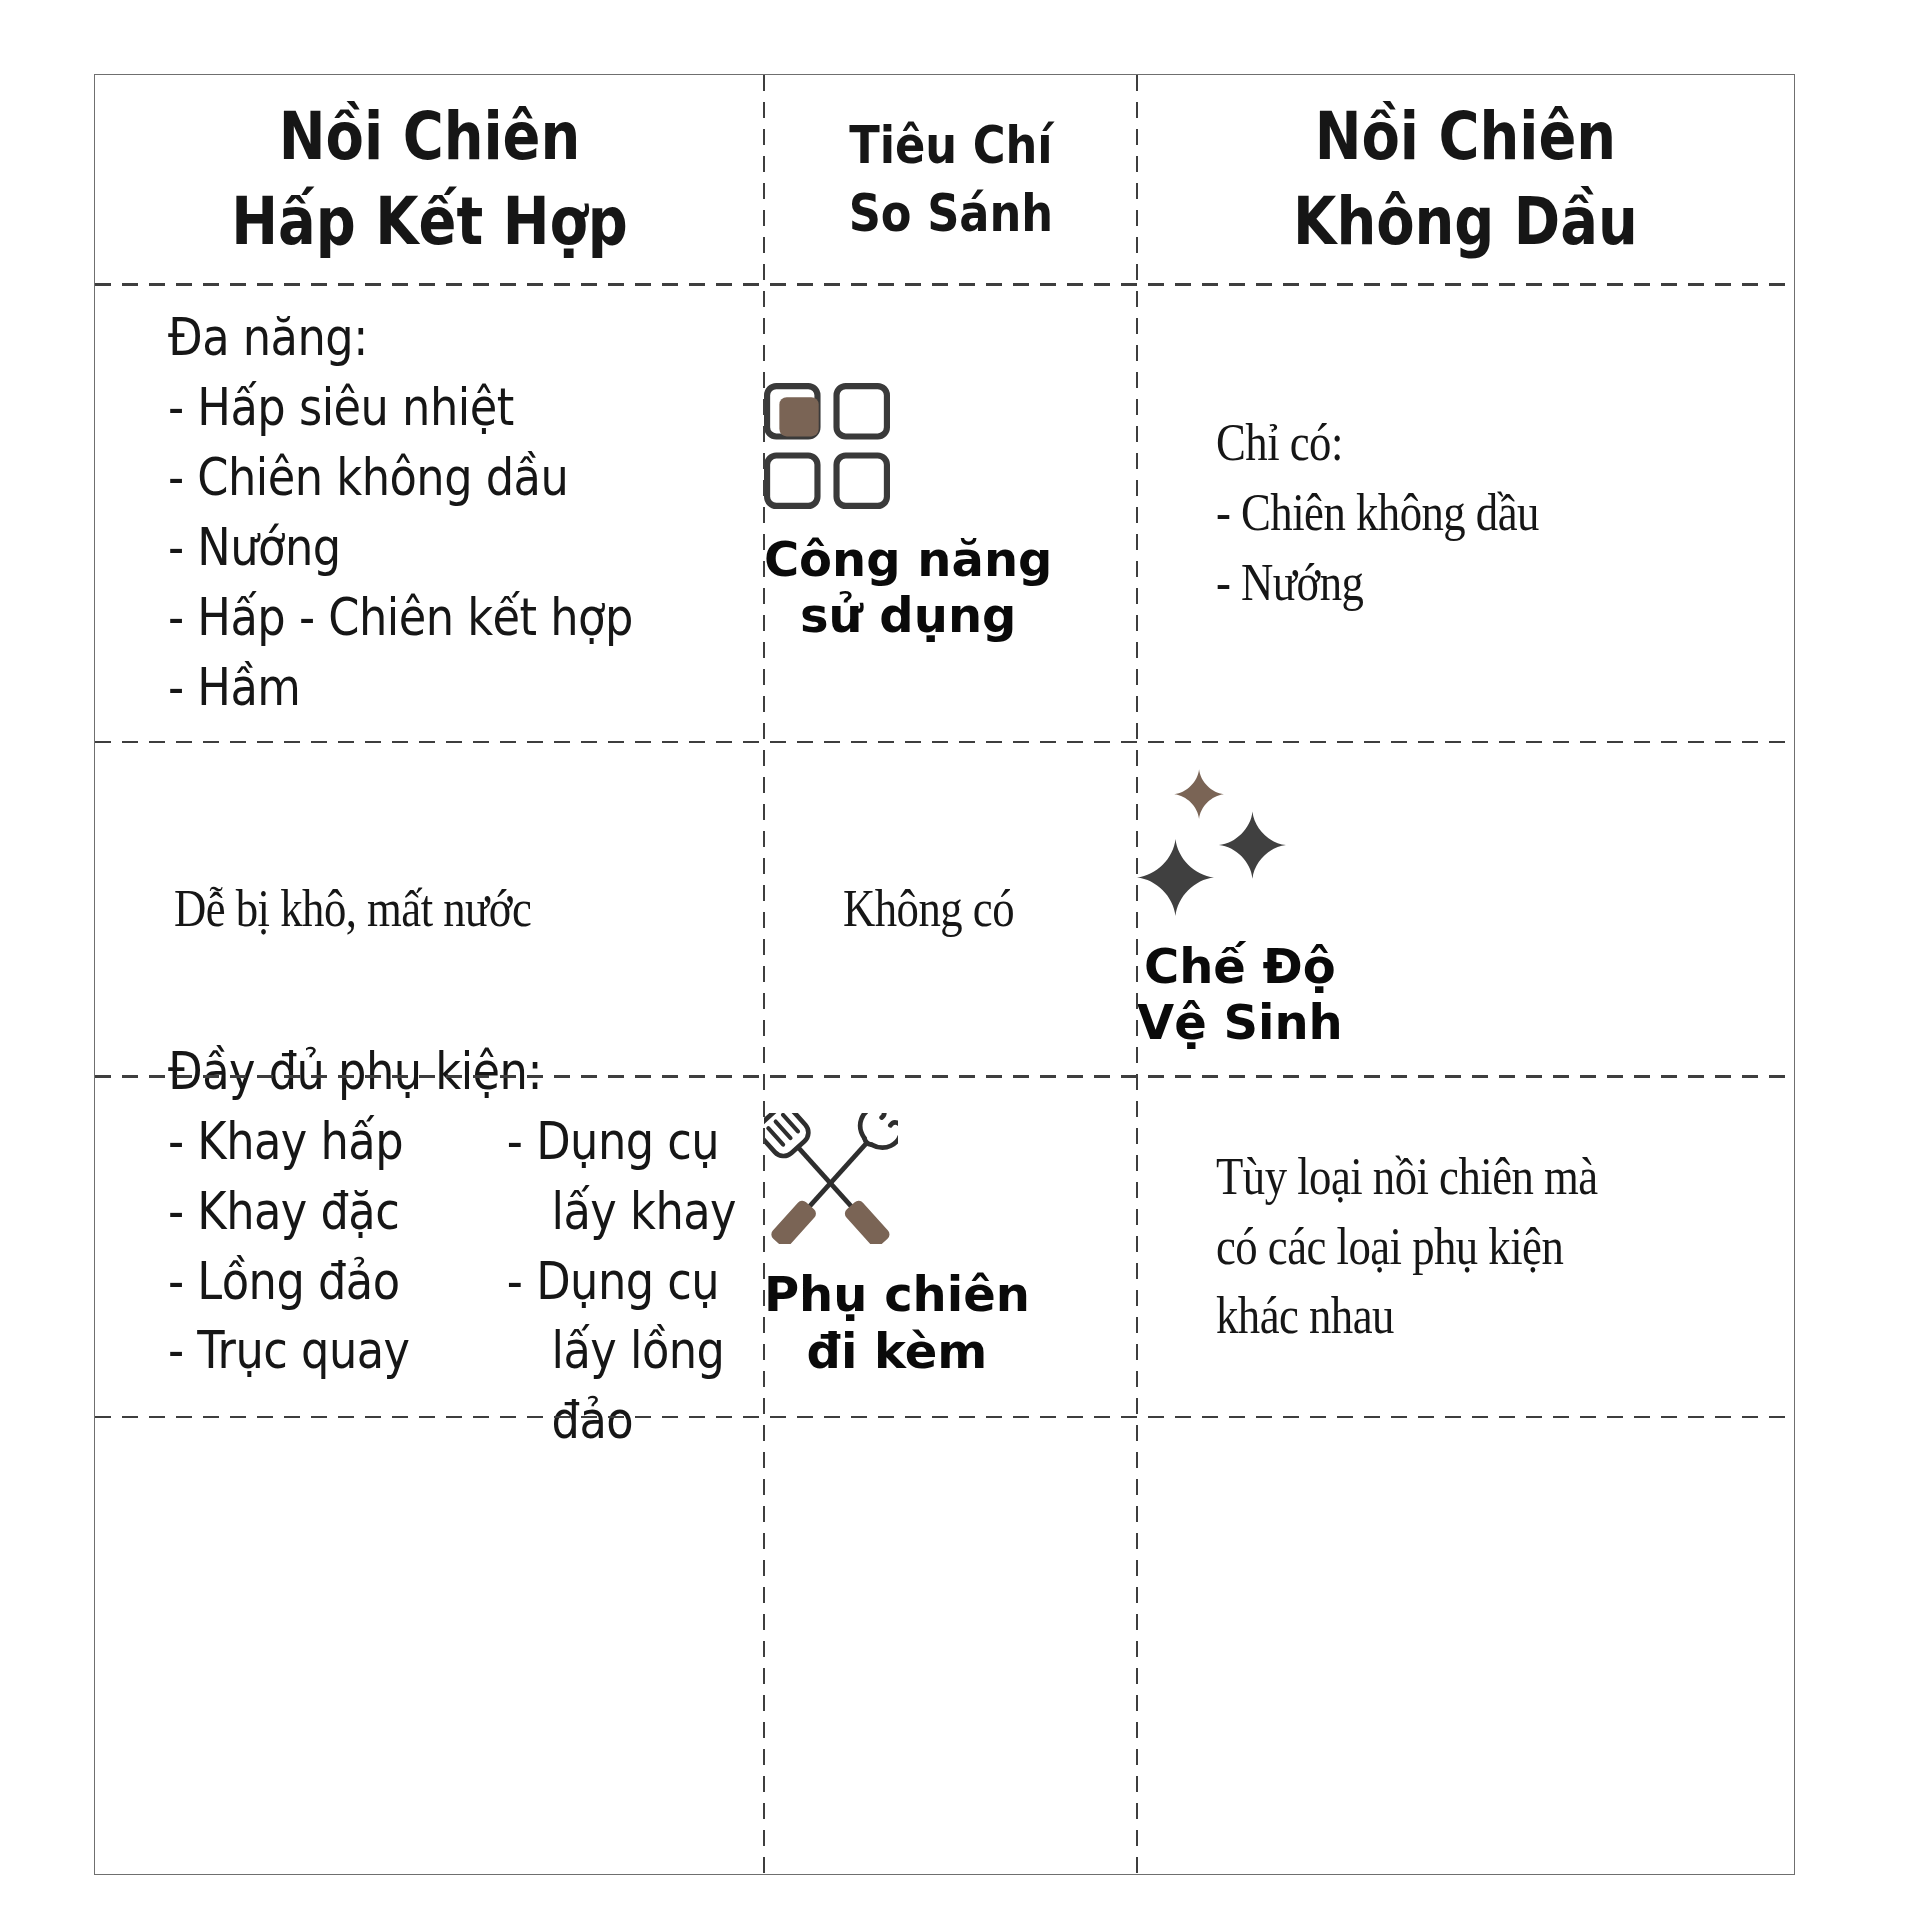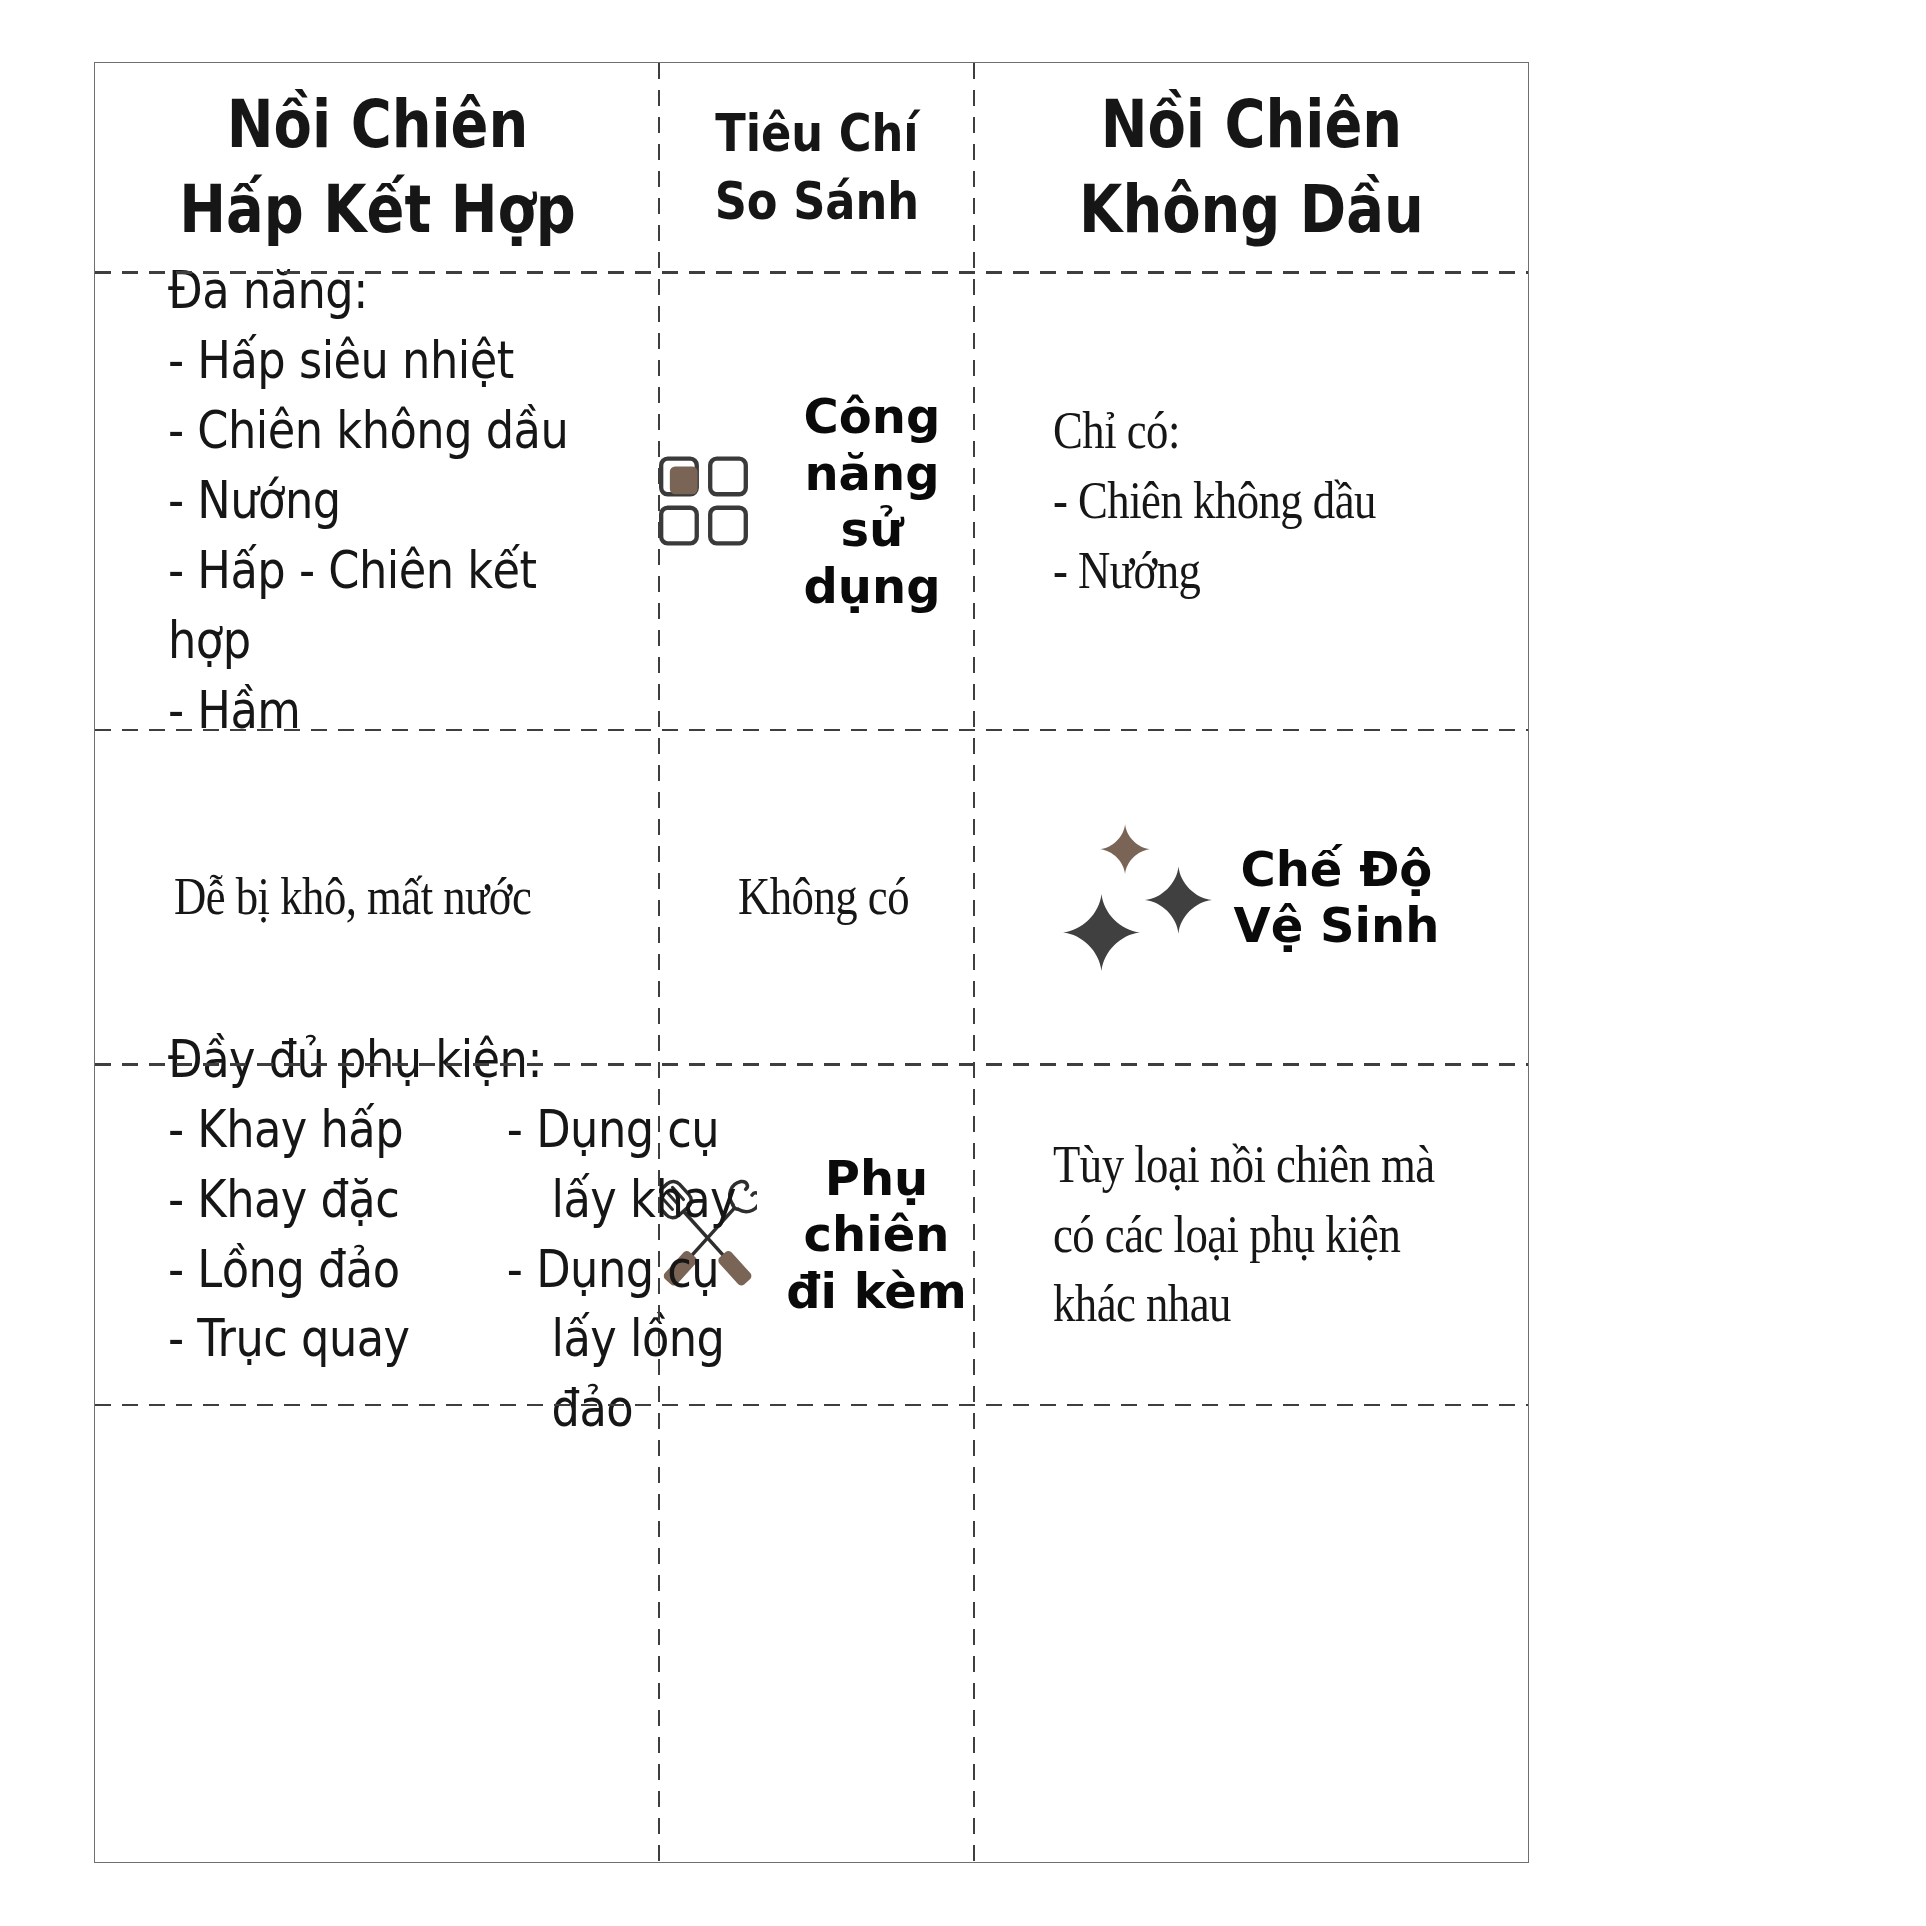--- a/index.html
+++ b/index.html
@@ -13,21 +13,21 @@
   }
   *{margin:0;padding:0;box-sizing:border-box;}
   html,body{background:var(--bg);}
   body{
     width:1926px;height:1926px;position:relative;
     font-family:"DejaVu Sans","Liberation Sans",sans-serif;
     color:var(--ink);
   }
   
   .tbl{
-    position:absolute;left:94px;top:62px;width:1435px;height:1801px;
+    position:absolute;left:94px;top:74px;width:1701px;height:1801px;
     border:1.8px solid var(--border-gray);
     background:var(--bg);
     display:grid;
     grid-template-columns:39.37% 21.96% 38.67%;
     grid-template-rows:11.63% 25.45% 18.58% 18.92% 25.42%;
   }
   .sep{position:absolute;pointer-events:none;}
   .sep.v{top:0;bottom:0;width:2.5px;margin-left:-1.2px;
     background:repeating-linear-gradient(180deg,var(--dash) 0 16px,transparent 16px 27px);}
   .sep.h{left:0;right:0;height:2.5px;margin-top:-1.2px;
@@ -46,21 +46,21 @@
   .h-txt.mid{font-size:52px;}
 
   .left-cell{padding-left:73px;padding-right:6.2px;align-items:center;}
   .right-cell{padding-left:79px;padding-right:6.2px;font-family:Liberation Serif, serif;}
   .txt{
     font-size:52px;line-height:1.345;letter-spacing:-0.6px;
     white-space:pre-line;color:var(--ink);
   }
   .cx{transform:scaleX(0.86);transform-origin:left center;width:116.3%;}
 
-  .mid-cell{justify-content:center;align-items:center;gap:22px;}
+  .mid-cell{flex-direction:column;justify-content:center;align-items:flex-start;gap:22px;}
   .mid-label{
     font-weight:700;font-size:48px;line-height:1.18;text-align:center;
     white-space:pre-line;color:var(--label-ink);letter-spacing:0;
   }
 
   
   .stack .txt{white-space:pre-line;}
   .two-col{display:flex;margin-top:0;}
   .col-a{width:394px;flex:none;}
   .col-b{width:290px;flex:none;}

